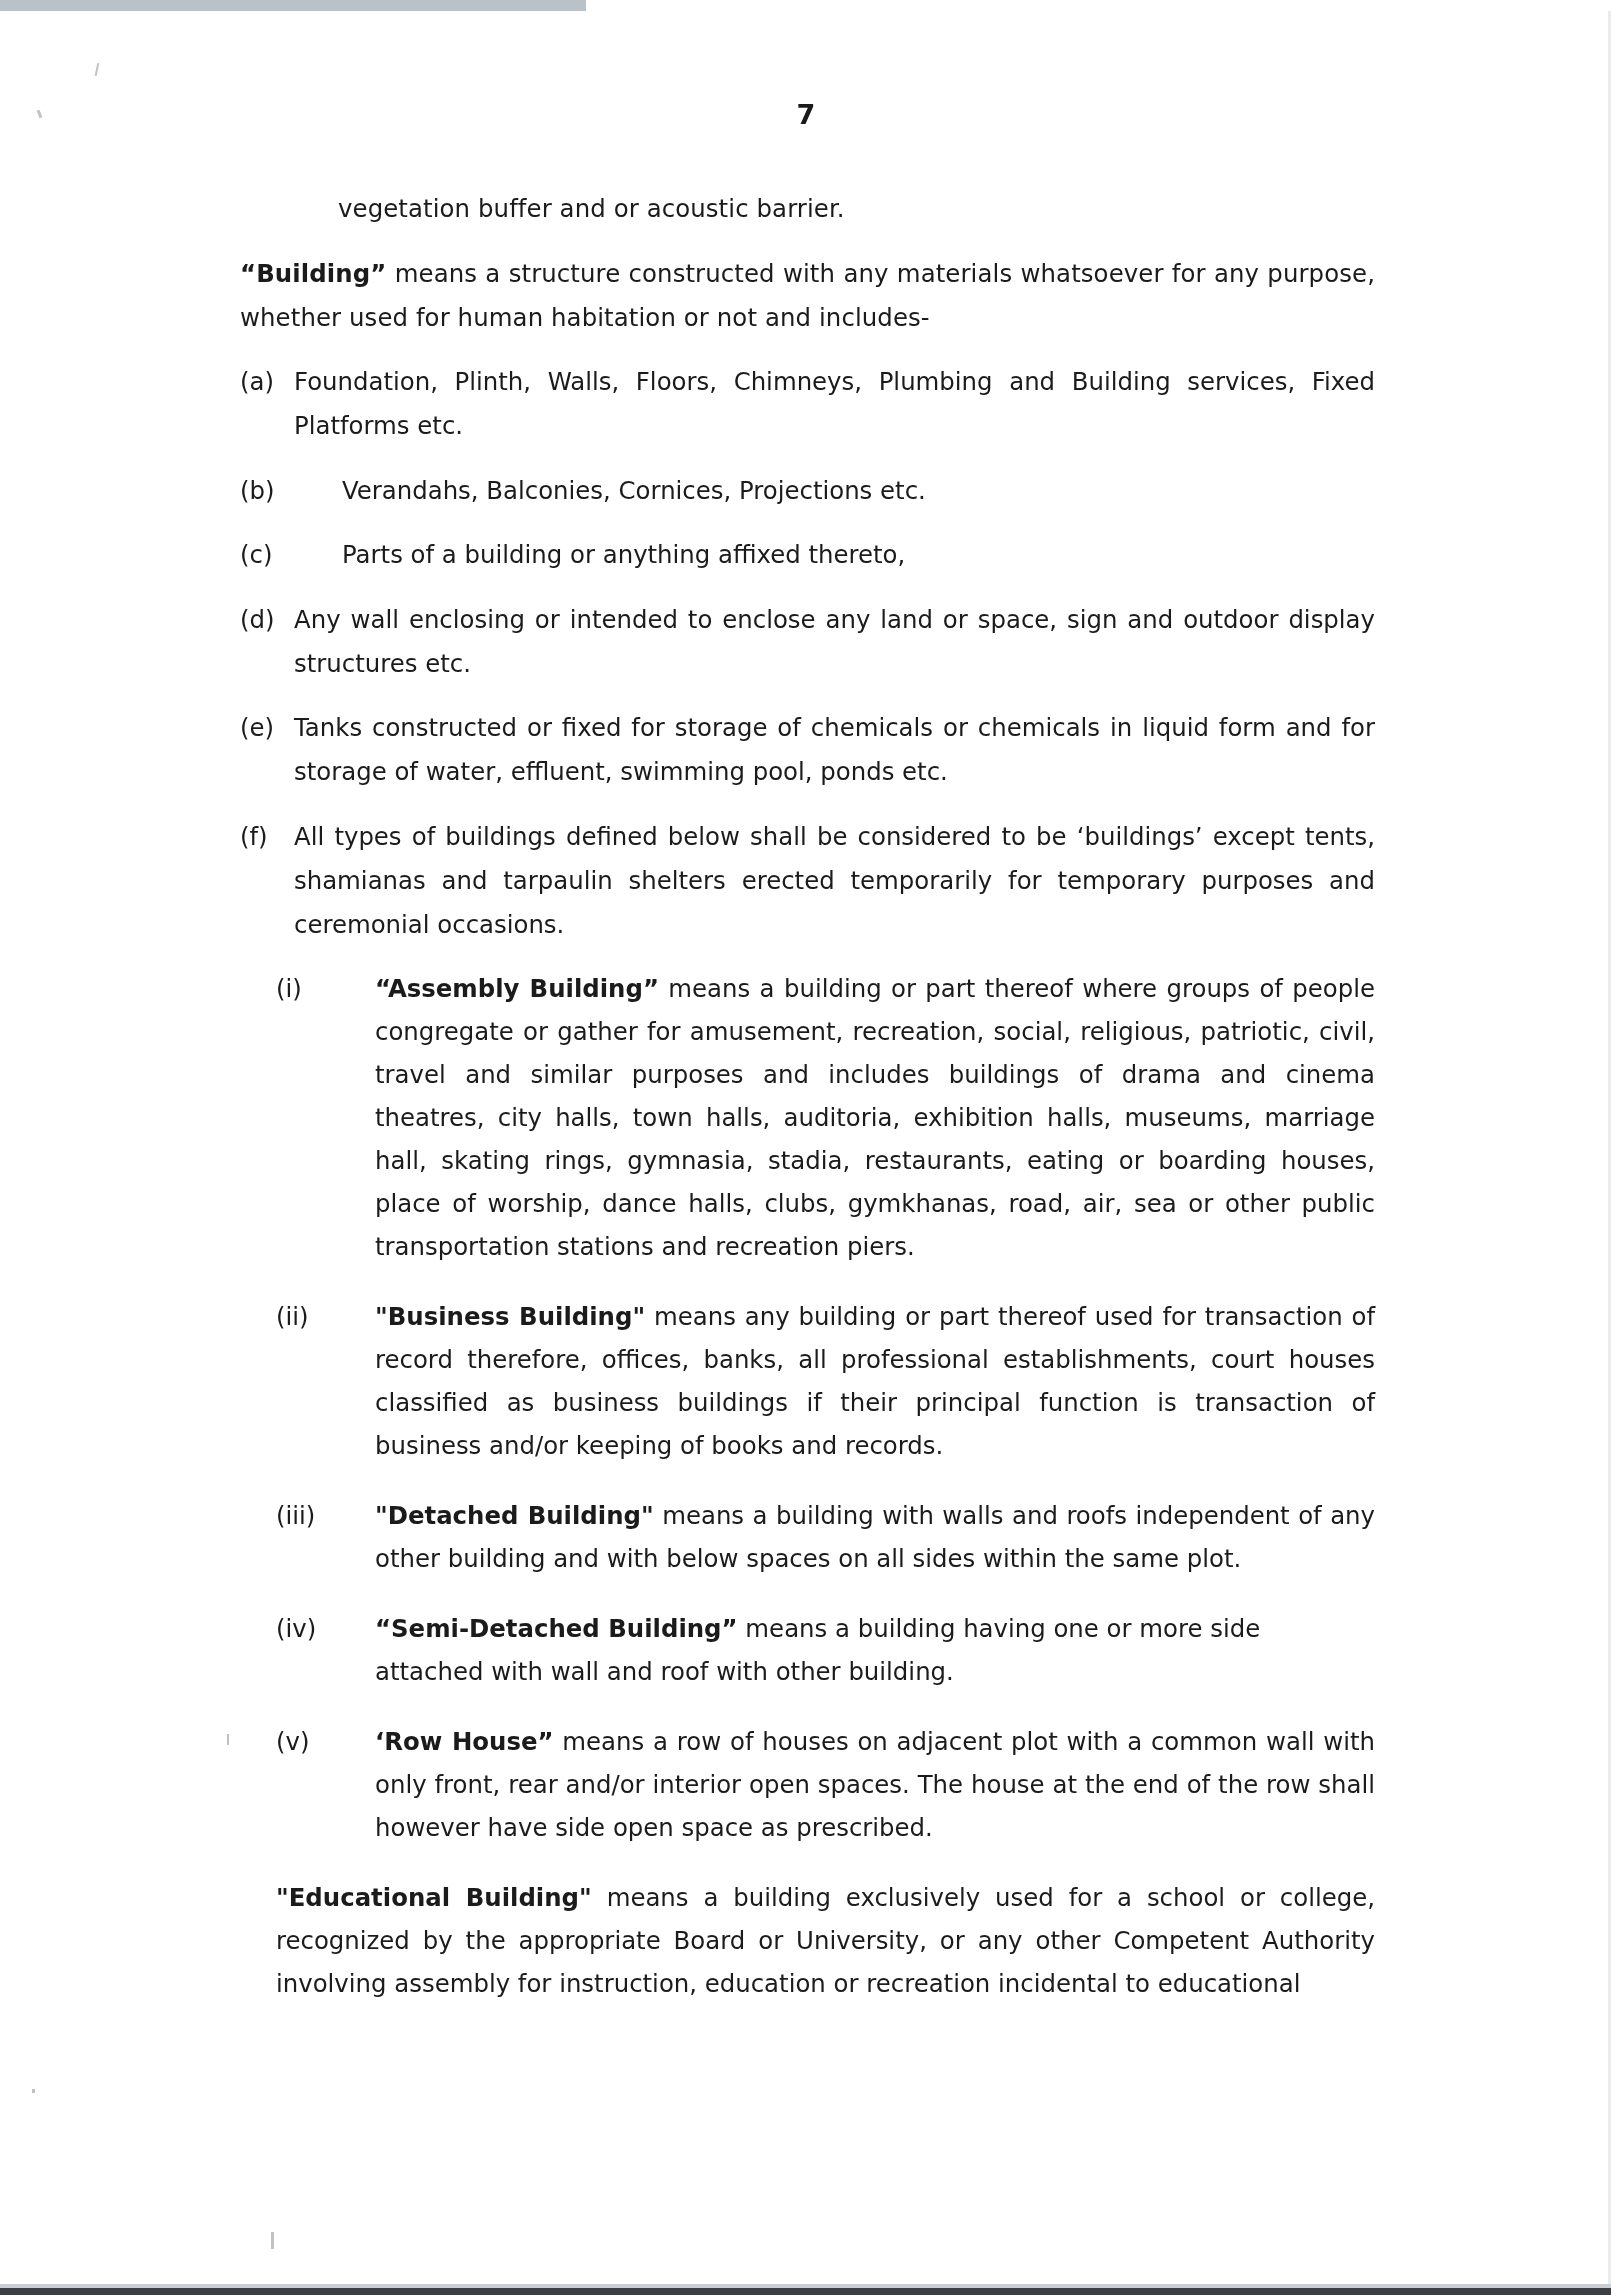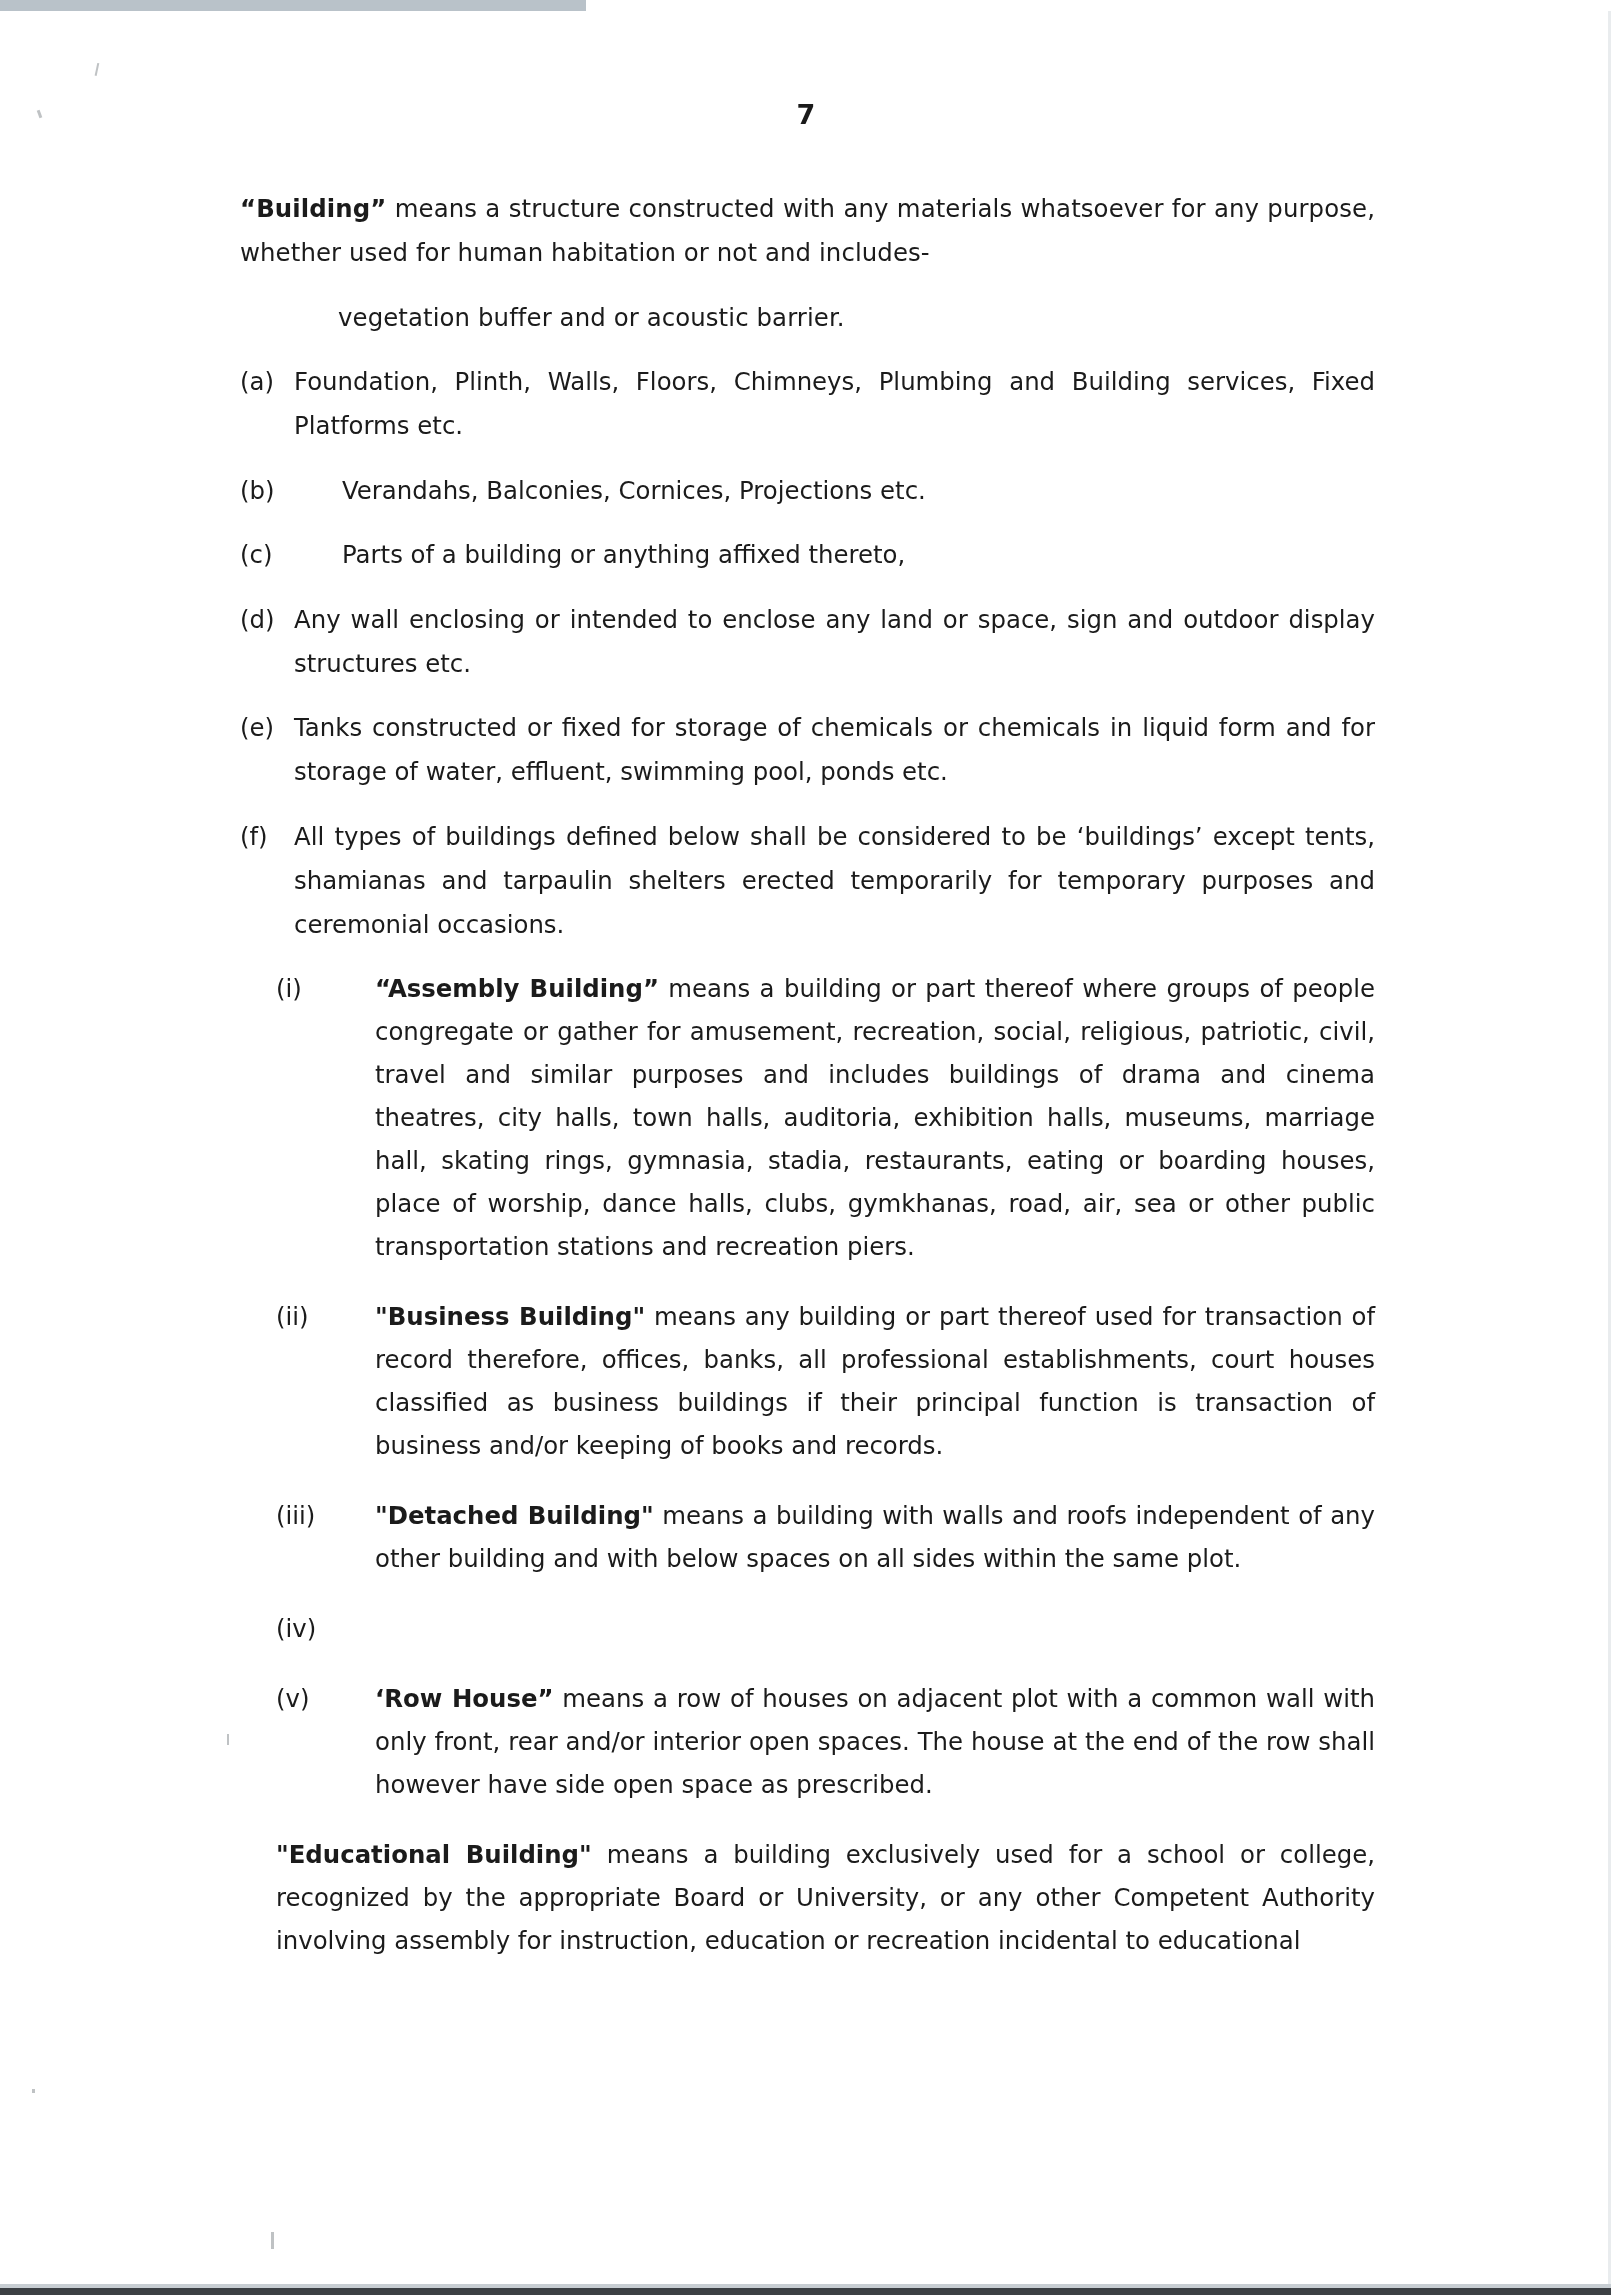--- a/index.html
+++ b/index.html
@@ -151,23 +151,23 @@
   <div class="speck" style="left:96px; top:63px; width:2.4px; height:12.6px; transform:rotate(12deg);"></div>
   <div class="speck" style="left:38px; top:110px; width:3.1px; height:7.9px; transform:rotate(-20deg);"></div>
   <div class="speck" style="left:31.5px; top:2089px; width:3.9px; height:3.9px;"></div>
   <div class="speck" style="left:271px; top:2232px; width:3.1px; height:17.3px;"></div>
   <div class="speck" style="left:227px; top:1734px; width:2.4px; height:11px;"></div>
 
   <div class="page-number">7</div>
 
   <div class="content">
 
+    <p class="para lead-indent">vegetation buffer and or acoustic barrier.</p>
+
     <p class="para"><span class="bold">“Building”</span><span> means a structure constructed with any materials whatsoever for any purpose, whether used for human habitation or not and includes-</span></p>
-
-    <p class="para lead-indent">vegetation buffer and or acoustic barrier.</p>
 
     <div class="letter-item">
       <span class="letter-marker">(a)</span>
       <span class="letter-body">Foundation, Plinth, Walls, Floors, Chimneys, Plumbing and Building services, Fixed Platforms etc.</span>
     </div>
 
     <div class="letter-item">
       <span class="letter-marker">(b)</span>
       <span class="letter-body flush">Verandahs, Balconies, Cornices, Projections etc.</span>
     </div>
@@ -202,20 +202,21 @@
       <span class="roman-body"><span class="bold">"Business Building"</span><span> means any building or part thereof used for transaction of record therefore, offices, banks, all professional establishments, court houses classified as business buildings if their principal function is transaction of business and/or keeping of books and records.</span></span>
     </div>
 
     <div class="roman-item">
       <span class="roman-marker">(iii)</span>
       <span class="roman-body"><span class="bold">"Detached Building"</span><span> means a building with walls and roofs independent of any other building and with below spaces on all sides within the same plot.</span></span>
     </div>
 
     <div class="roman-item">
       <span class="roman-marker">(iv)</span>
+      <span class="roman-body flush"><span class="bold">“Semi-Detached Building”</span><span> means a building having one or more side attached with wall and roof with other building.</span></span>
     </div>
 
     <div class="roman-item">
       <span class="roman-marker">(v)</span>
       <span class="roman-body"><span class="bold">‘Row House”</span><span> means a row of houses on adjacent plot with a common wall with only front, rear and/or interior open spaces. The house at the end of the row shall however have side open space as prescribed.</span></span>
     </div>
 
     <div class="roman-item">
       <span class="roman-body"><span class="bold">"Educational Building"</span><span> means a building exclusively used for a school or college, recognized by the appropriate Board or University, or any other Competent Authority involving assembly for instruction, education or recreation   incidental to educational</span></span>
     </div>

